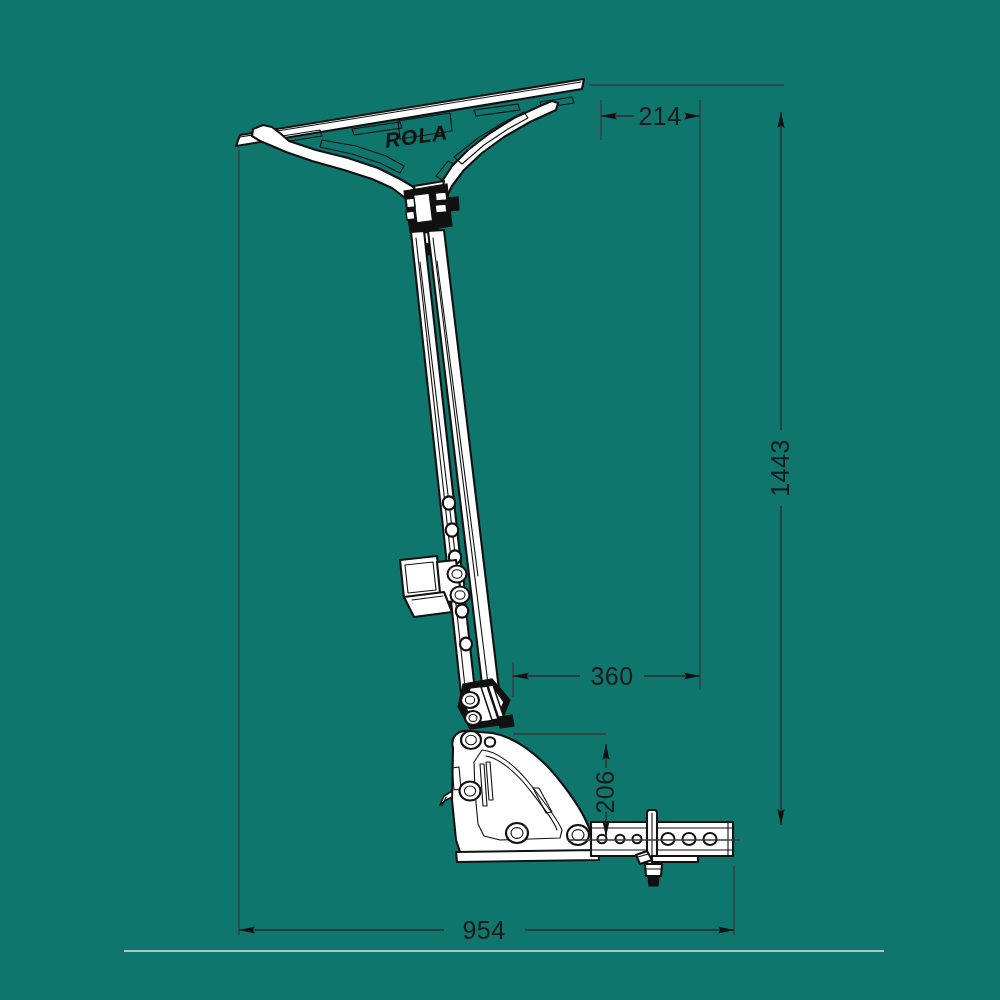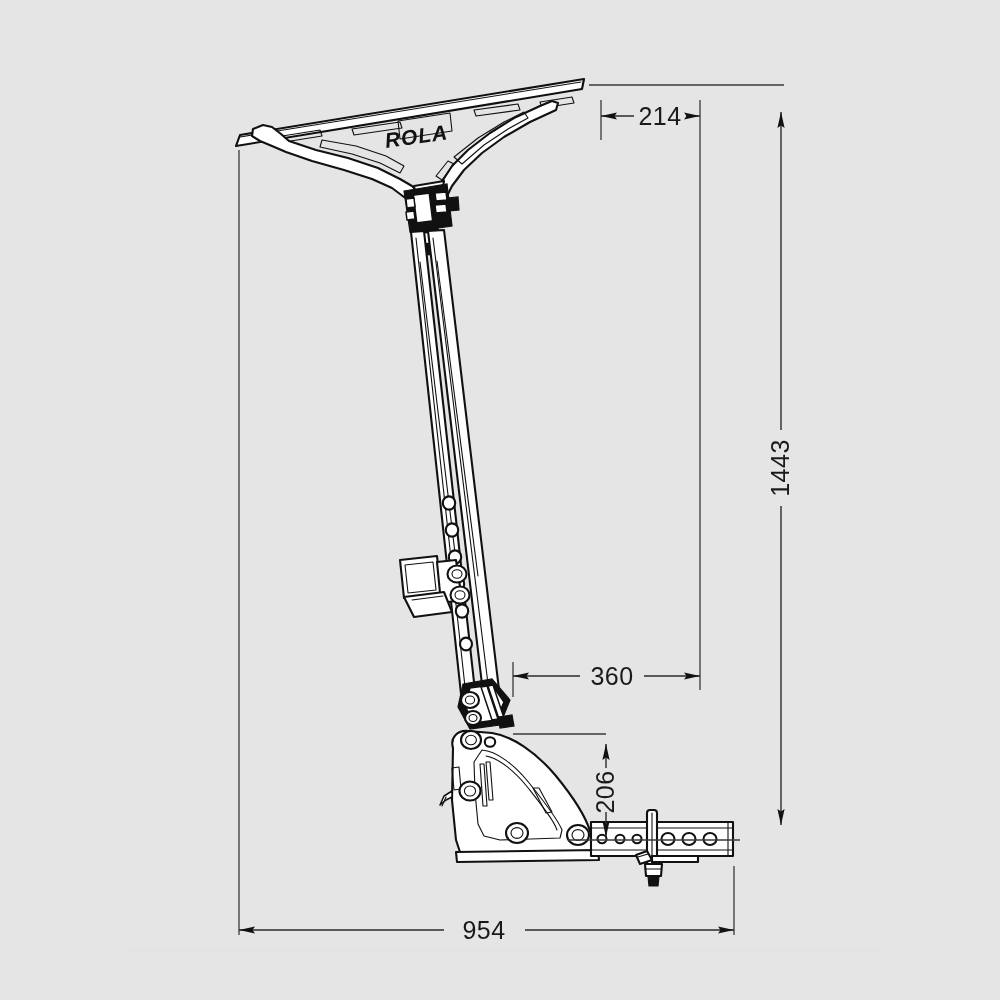--- a/index.html
+++ b/index.html
@@ -10,21 +10,21 @@
   body {
     width: 1000px;
     height: 1000px;
     font-family: "Liberation Sans", sans-serif;
     overflow: hidden;
   }
   #drawing-root {
     position: relative;
     width: 1000px;
     height: 1000px;
-    background: #e5e5e5;
+    background: #0f766e;
   }
   svg.sheet {
     position: absolute;
     top: 0; left: 0;
     width: 1000px;
     height: 1000px;
     display: block;
   }
   .dim-text {
     font-family: "Liberation Sans", sans-serif;

